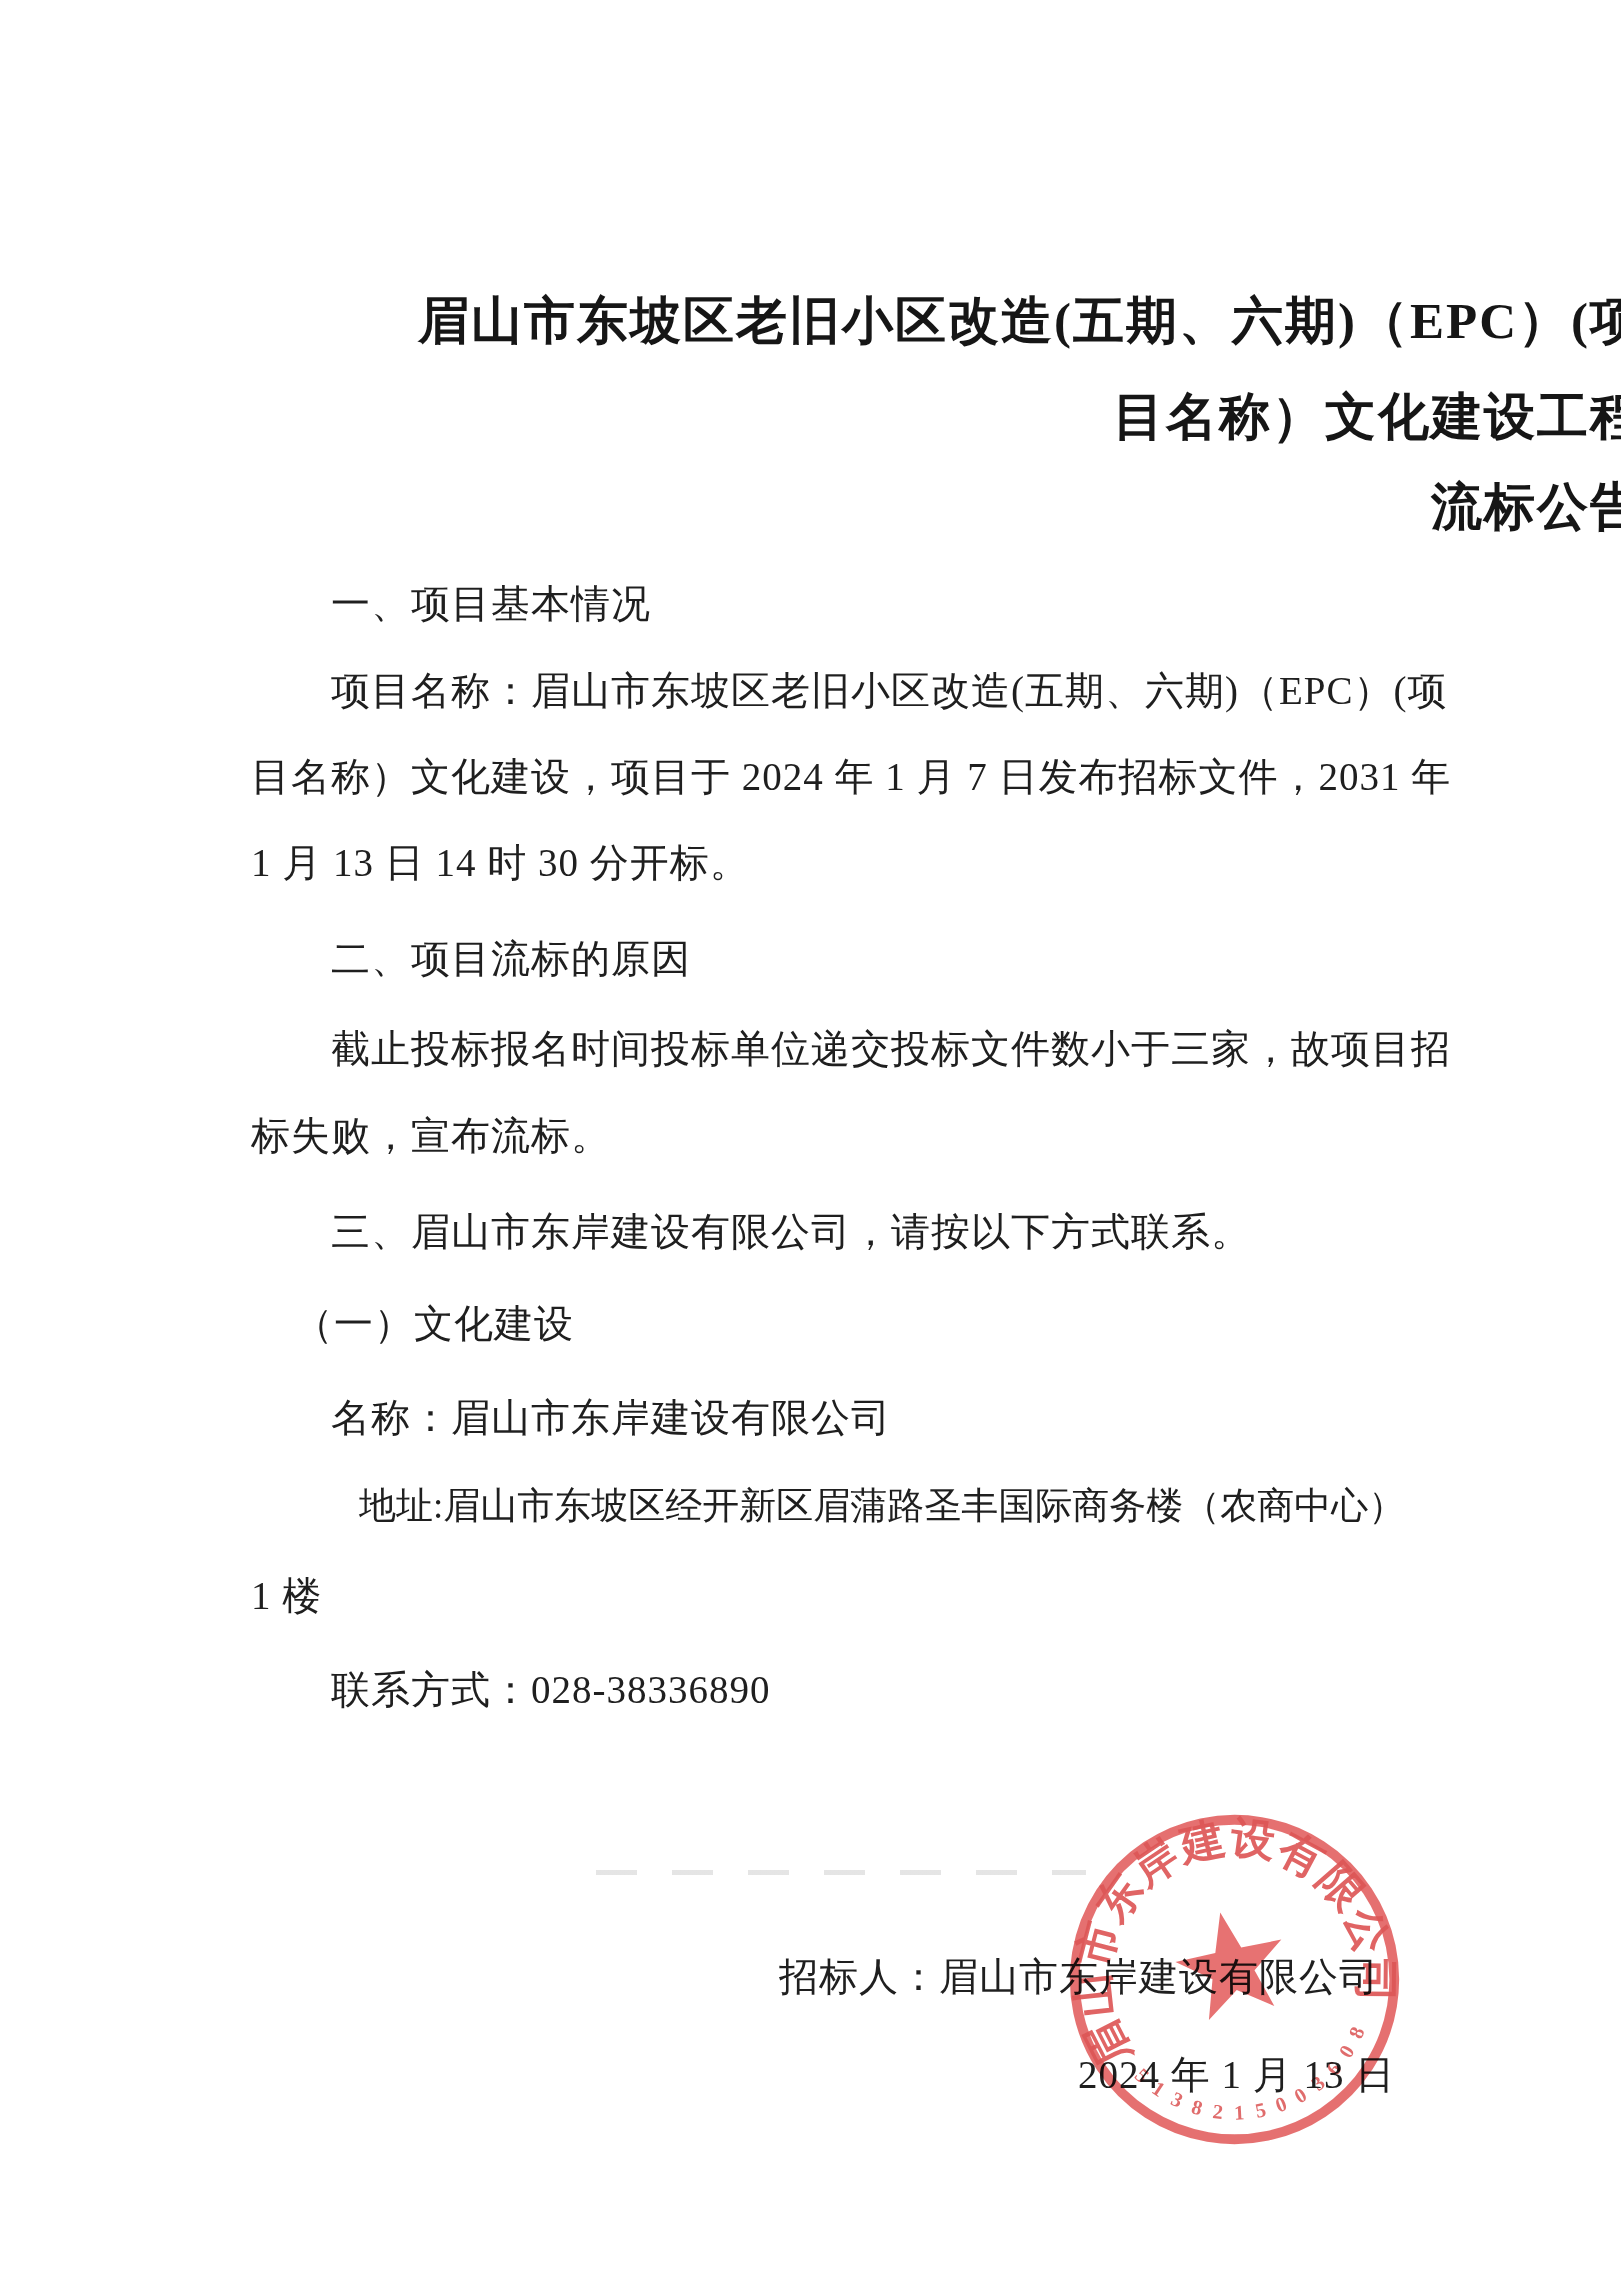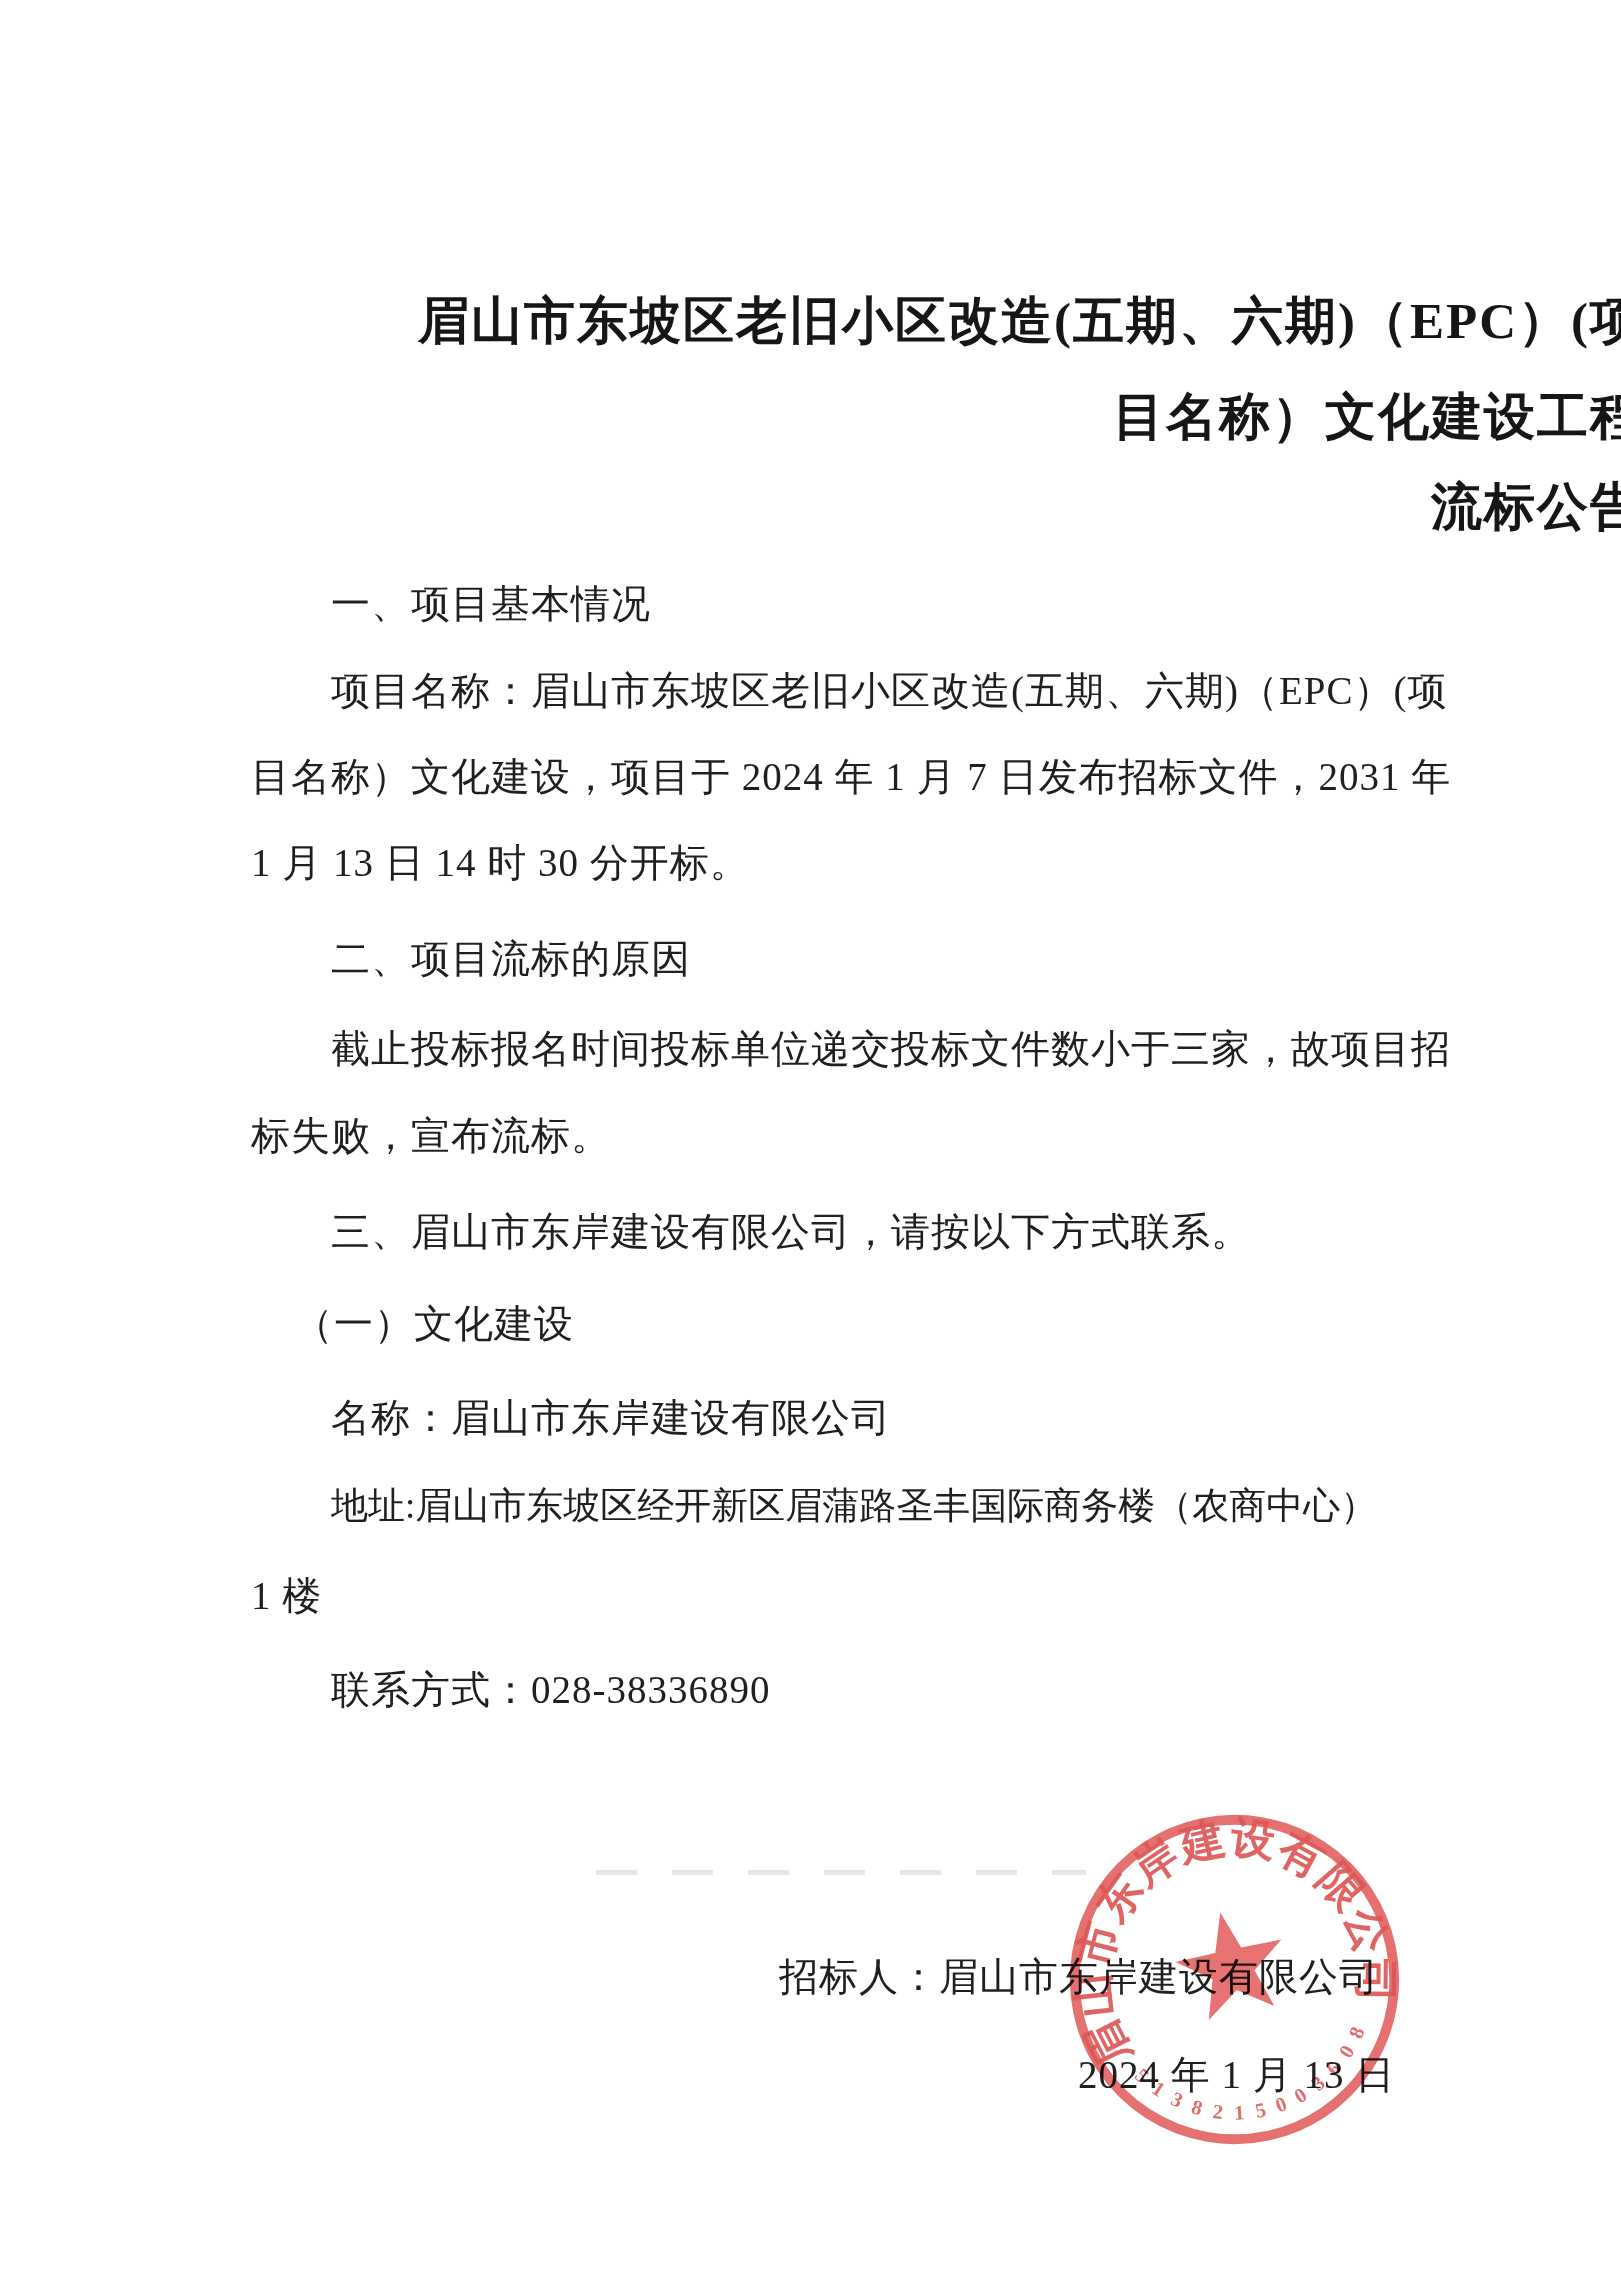--- a/index.html
+++ b/index.html
@@ -28,21 +28,21 @@
     font-size:51px;
     font-weight:bold;
     letter-spacing:2px;
     line-height:63px;
     color:#161616;
     white-space:nowrap;
     padding-left:22px;
   }
   .indent{left:331px;}
   .flush{left:251px;}
-  .addr{font-size:37px;letter-spacing:0;}
+  .addr{font-size:37px;letter-spacing:0;margin-left:28px;}
   .seal-wrap{
     position:absolute;
     left:1063px;
     top:1808px;
     width:343px;
     height:343px;
     mix-blend-mode:multiply;
     opacity:0.93;
     z-index:3;
     pointer-events:none;

